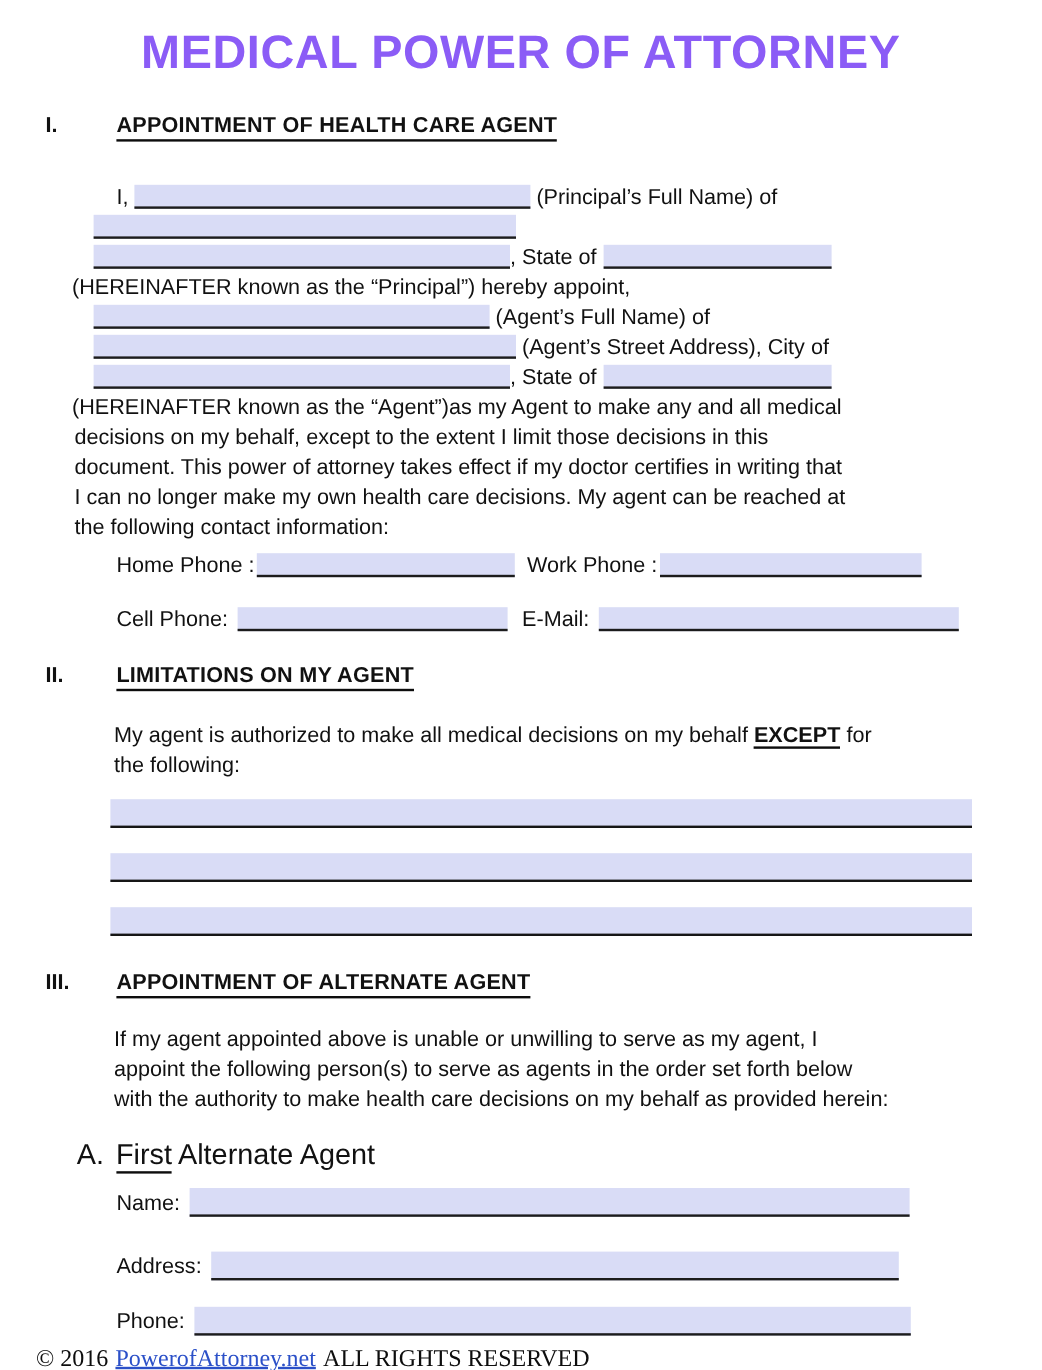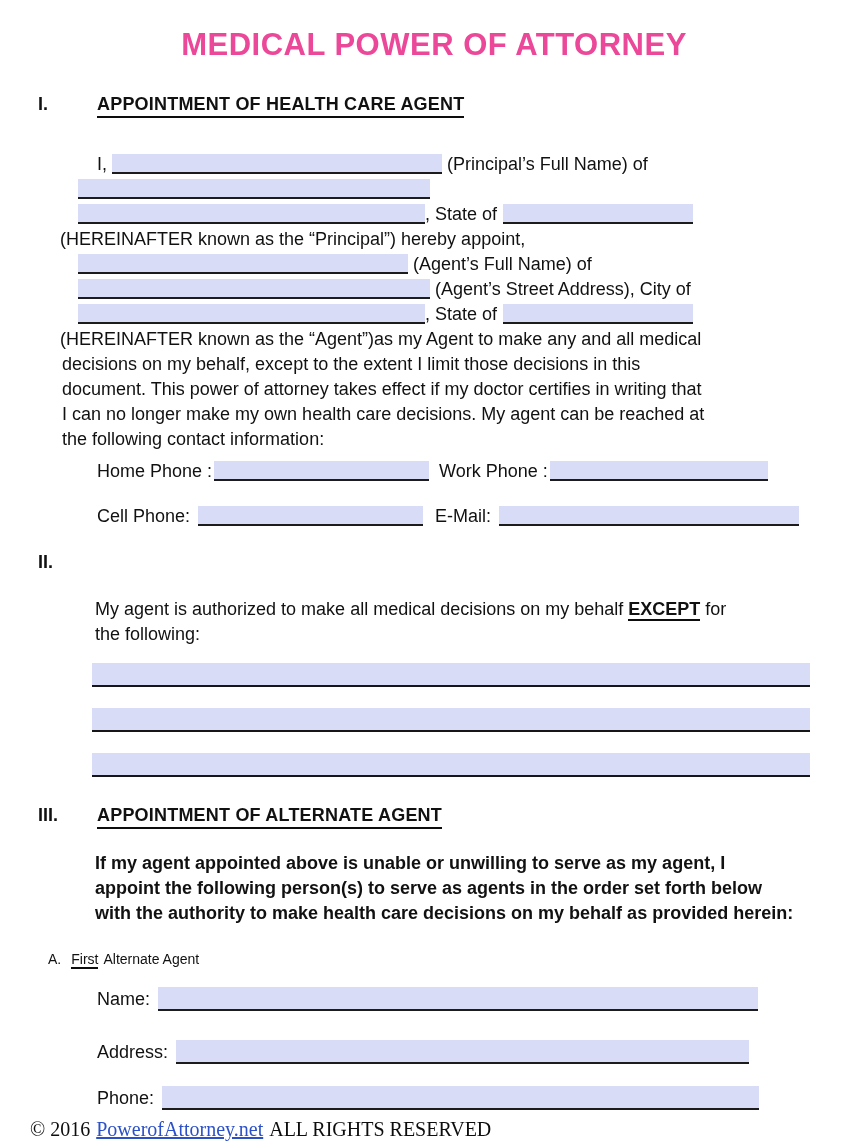--- a/index.html
+++ b/index.html
@@ -7,24 +7,24 @@
   body {
     width:868px; height:1142px;
     font-family:"Liberation Sans", sans-serif;
     color:#111;
     overflow:hidden;
   }
   .page { width:868px; height:1142px; padding-top:27px; position:relative; background:#fff; }
 
   .title {
     text-align:center;
-    font-size:31px; font-weight:bold;
+    font-size:39px; font-weight:bold;
     letter-spacing:.5px;
     line-height:36px;
-    color:#ec4899;
+    color:#8b5cf6;
   }
 
   .sec-row { display:flex; align-items:flex-start; padding-left:38px; font-size:18px; font-weight:bold; line-height:22px; }
   .sec-num { width:59px; flex:0 0 59px; }
   .sec-head { border-bottom:2.5px solid #0d0d0d; padding-bottom:1px; letter-spacing:.2px; }
 
   .mt-sec1 { margin-top:30px; }
   .mt-sec2 { margin-top:22px; }
   .mt-sec3 { margin-top:27px; }
 
@@ -59,24 +59,24 @@
 
   .blanks { margin-top:16px; }
   .blank {
     margin-left:92px; width:718px; height:24px;
     background:var(--field-bg, #D9DCF6);
     border-bottom:2.5px solid #161616;
     margin-bottom:21px;
   }
   .blank:last-child { margin-bottom:0; }
 
-  .s3body { margin-top:22px; padding-left:95px; font-size:18px; line-height:25px;font-weight:bold; }
+  .s3body { margin-top:22px; padding-left:95px; font-size:18px; line-height:25px; }
   .s3body .pline { white-space:nowrap; }
 
-  .altA { margin-top:21px; padding-left:48px; font-size:14px; line-height:25px; }
+  .altA { margin-top:21px; padding-left:64px; font-size:24px; line-height:25px; }
   .u-text { border-bottom:2px solid #0d0d0d; padding-bottom:0; }
 
   .fieldrow-name { margin-top:14px; line-height:26px; }
   .fieldrow-address { margin-top:27px; line-height:26px; }
   .fieldrow-phone { margin-top:20px; line-height:26px; }
 
   .footer {
     margin-top:7px; padding-left:30px;
     font-family:"Liberation Serif", serif;
     font-size:20px; color:#0d0d0d; white-space:nowrap;
@@ -125,20 +125,21 @@
   <div class="row phones1">
     <span>Home Phone :</span><span class="fld w215 ml2"></span><span class="ml10">Work Phone :</span><span class="fld w218 ml2"></span>
   </div>
 
   <div class="row phones2">
     <span>Cell Phone:</span><span class="fld w225 ml8"></span><span class="ml12">E-Mail:</span><span class="fld w300 ml8"></span>
   </div>
 
   <div class="sec-row mt-sec2">
     <span class="sec-num">II.</span>
+    <span class="sec-head">LIMITATIONS ON MY AGENT</span>
   </div>
 
   <div class="s2body">
     <div class="pline">
       <span>My agent is authorized to make all medical decisions on my behalf</span><span class="bold-u ml5 mr5">EXCEPT</span><span>for</span>
     </div>
     <div class="pline">the following:</div>
   </div>
 
   <div class="blanks">

